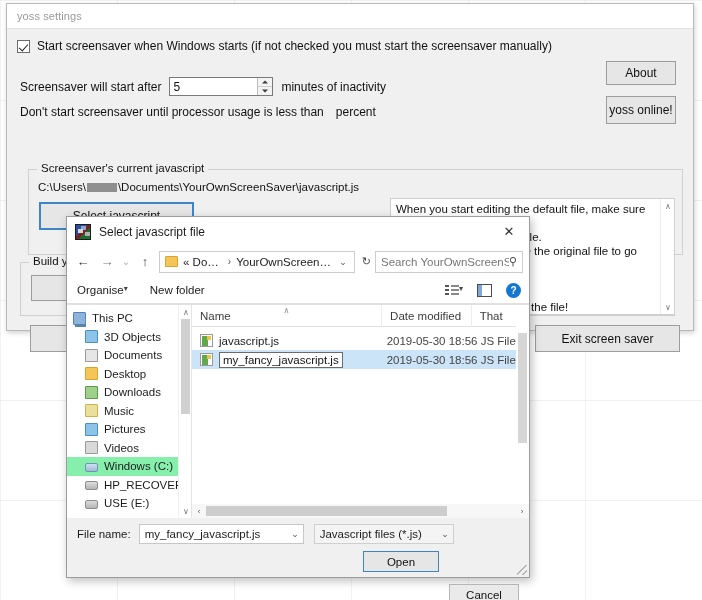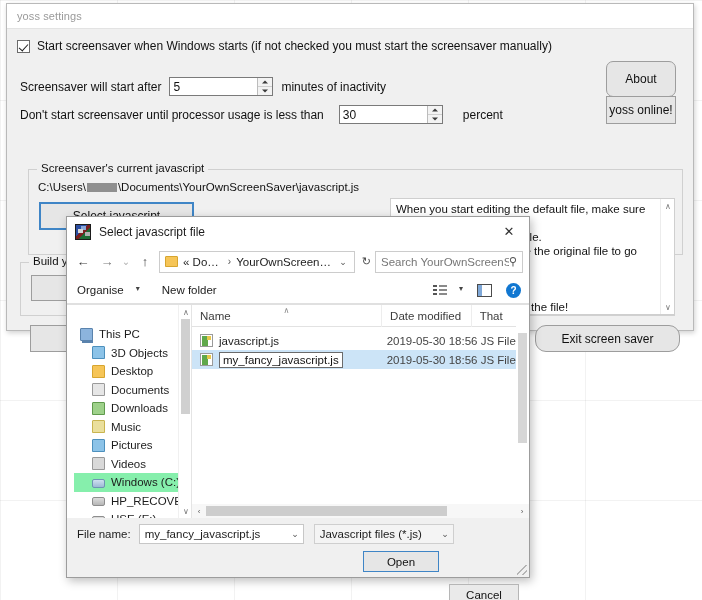--- a/index.html
+++ b/index.html
@@ -115,21 +115,21 @@
     border: 1px solid #9d9d9d;
     font-family: "Liberation Sans", sans-serif;
     font-size: 12px;
     color: #111;
     text-align: center;
     cursor: default;
     padding: 0;
   }
   .btn-about {
     position: absolute; right: 17px; top: 32px;
-    width: 70px; height: 36px; border-radius: 7px;
+    width: 70px; height: 24px;
   }
   .btn-online {
     position: absolute; right: 17px; top: 67px;
     width: 70px; height: 28px;
   }
 
   
   .group {
     position: absolute;
     border: 1px solid #d0d0d0;
@@ -173,21 +173,21 @@
     position: absolute; left: 10px; top: 12px;
     width: 105px; height: 26px;
   }
 
   .btn-min {
     position: absolute; left: 23px; top: 296px;
     width: 118px; height: 27px;
   }
   .btn-exit {
     position: absolute; left: 528px; top: 296px;
-    width: 145px; height: 27px; border-radius: 11px;
+    width: 145px; height: 27px;
   }
 
   
   .help-box {
     position: absolute;
     left: 383px; top: 169px;
     width: 285px; height: 117px;
     background: #ffffff;
     border: 1px solid #cfcfcf;
     overflow: hidden;
@@ -302,21 +302,21 @@
   .search-ico { margin-left: auto; font-size: 11px; color: #555; transform: scaleX(-1); }
 
   .fd-toolbar {
     height: 27px;
     background: #ffffff;
     border-bottom: 1px solid #e0e0e0;
     display: flex; align-items: center;
     padding: 0 8px 0 10px;
     gap: 22px;
   }
-  .tb-item { font-size: 11.5px; color: #1c1c1c; display: flex; gap: 12px; }
+  .tb-item { font-size: 11.5px; color: #1c1c1c; display: flex; gap: 0; }
   .tb-caret { font-size: 8px; color: #444; }
   .tb-right { margin-left: auto; display: flex; align-items: center; gap: 14px; }
   .view-ico { width: 14px; height: 12px; position: relative; }
   .view-ico::before {
     content: ""; position: absolute; left: 0; top: 1px;
     width: 4px; height: 2px; background: #555;
     box-shadow: 0 4px 0 #555, 0 8px 0 #555;
   }
   .view-ico::after {
     content: ""; position: absolute; left: 6px; top: 1px;
@@ -346,21 +346,21 @@
     border-top: 1px solid #e0e0e0;
   }
 
   
   .tree-pane {
     width: 124px; flex: none;
     position: relative;
     background: #ffffff;
     overflow: hidden;
   }
-  .tree-list { padding-top: 20px; margin-left: 7px; }
+  .tree-list { padding-top: 4px; }
   .tree-item {
     height: 18.5px;
     display: flex; align-items: center;
     font-size: 11.5px; color: #1c1c1c;
     padding-left: 6px;
     white-space: nowrap;
   }
   .tree-item.lvl2 { padding-left: 18px; }
   .tree-item.sel { background: #86efac; }
   .ti { width: 13px; height: 13px; flex: none; margin-right: 6px; position: relative; }
@@ -539,27 +539,20 @@
         <span class="spin-btns">
           <span></span>
           <span></span>
         </span>
       </span>
       <span class="lbl">minutes of inactivity</span>
     </div>
 
     <div class="row row-cpu">
       <span class="lbl">Don't start screensaver until processor usage is less than</span>
-      <span class="spin" style="width:104px; margin-left:15px;">
-        <input class="spin-input" type="text" value="30" style="">
-        <span class="spin-btns">
-          <span></span>
-          <span></span>
-        </span>
-      </span>
       <span class="lbl" style="margin-left:12px;">percent</span>
     </div>
 
     <button class="btn btn-about">About</button>
     <button class="btn btn-online">yoss online!</button>
 
     <div class="group group-js">
       <span class="group-legend">Screensaver's current javascript</span>
       <div class="js-path">
         <span>C:\Users\</span><span class="redacted"></span><span>\Documents\YourOwnScreenSaver\javascript.js</span>
@@ -643,26 +636,26 @@
       <div class="tree-list">
         <div class="tree-item">
           <span class="ti pc"></span>
           <span>This PC</span>
         </div>
         <div class="tree-item lvl2">
           <span class="ti fold blue"></span>
           <span>3D Objects</span>
         </div>
         <div class="tree-item lvl2">
+          <span class="ti fold doc"></span>
+          <span>Documents</span>
+        </div>
+        <div class="tree-item lvl2">
           <span class="ti fold"></span>
           <span>Desktop</span>
-        </div>
-        <div class="tree-item lvl2">
-          <span class="ti fold doc"></span>
-          <span>Documents</span>
         </div>
         <div class="tree-item lvl2">
           <span class="ti fold green"></span>
           <span>Downloads</span>
         </div>
         <div class="tree-item lvl2">
           <span class="ti fold music"></span>
           <span>Music</span>
         </div>
         <div class="tree-item lvl2">

